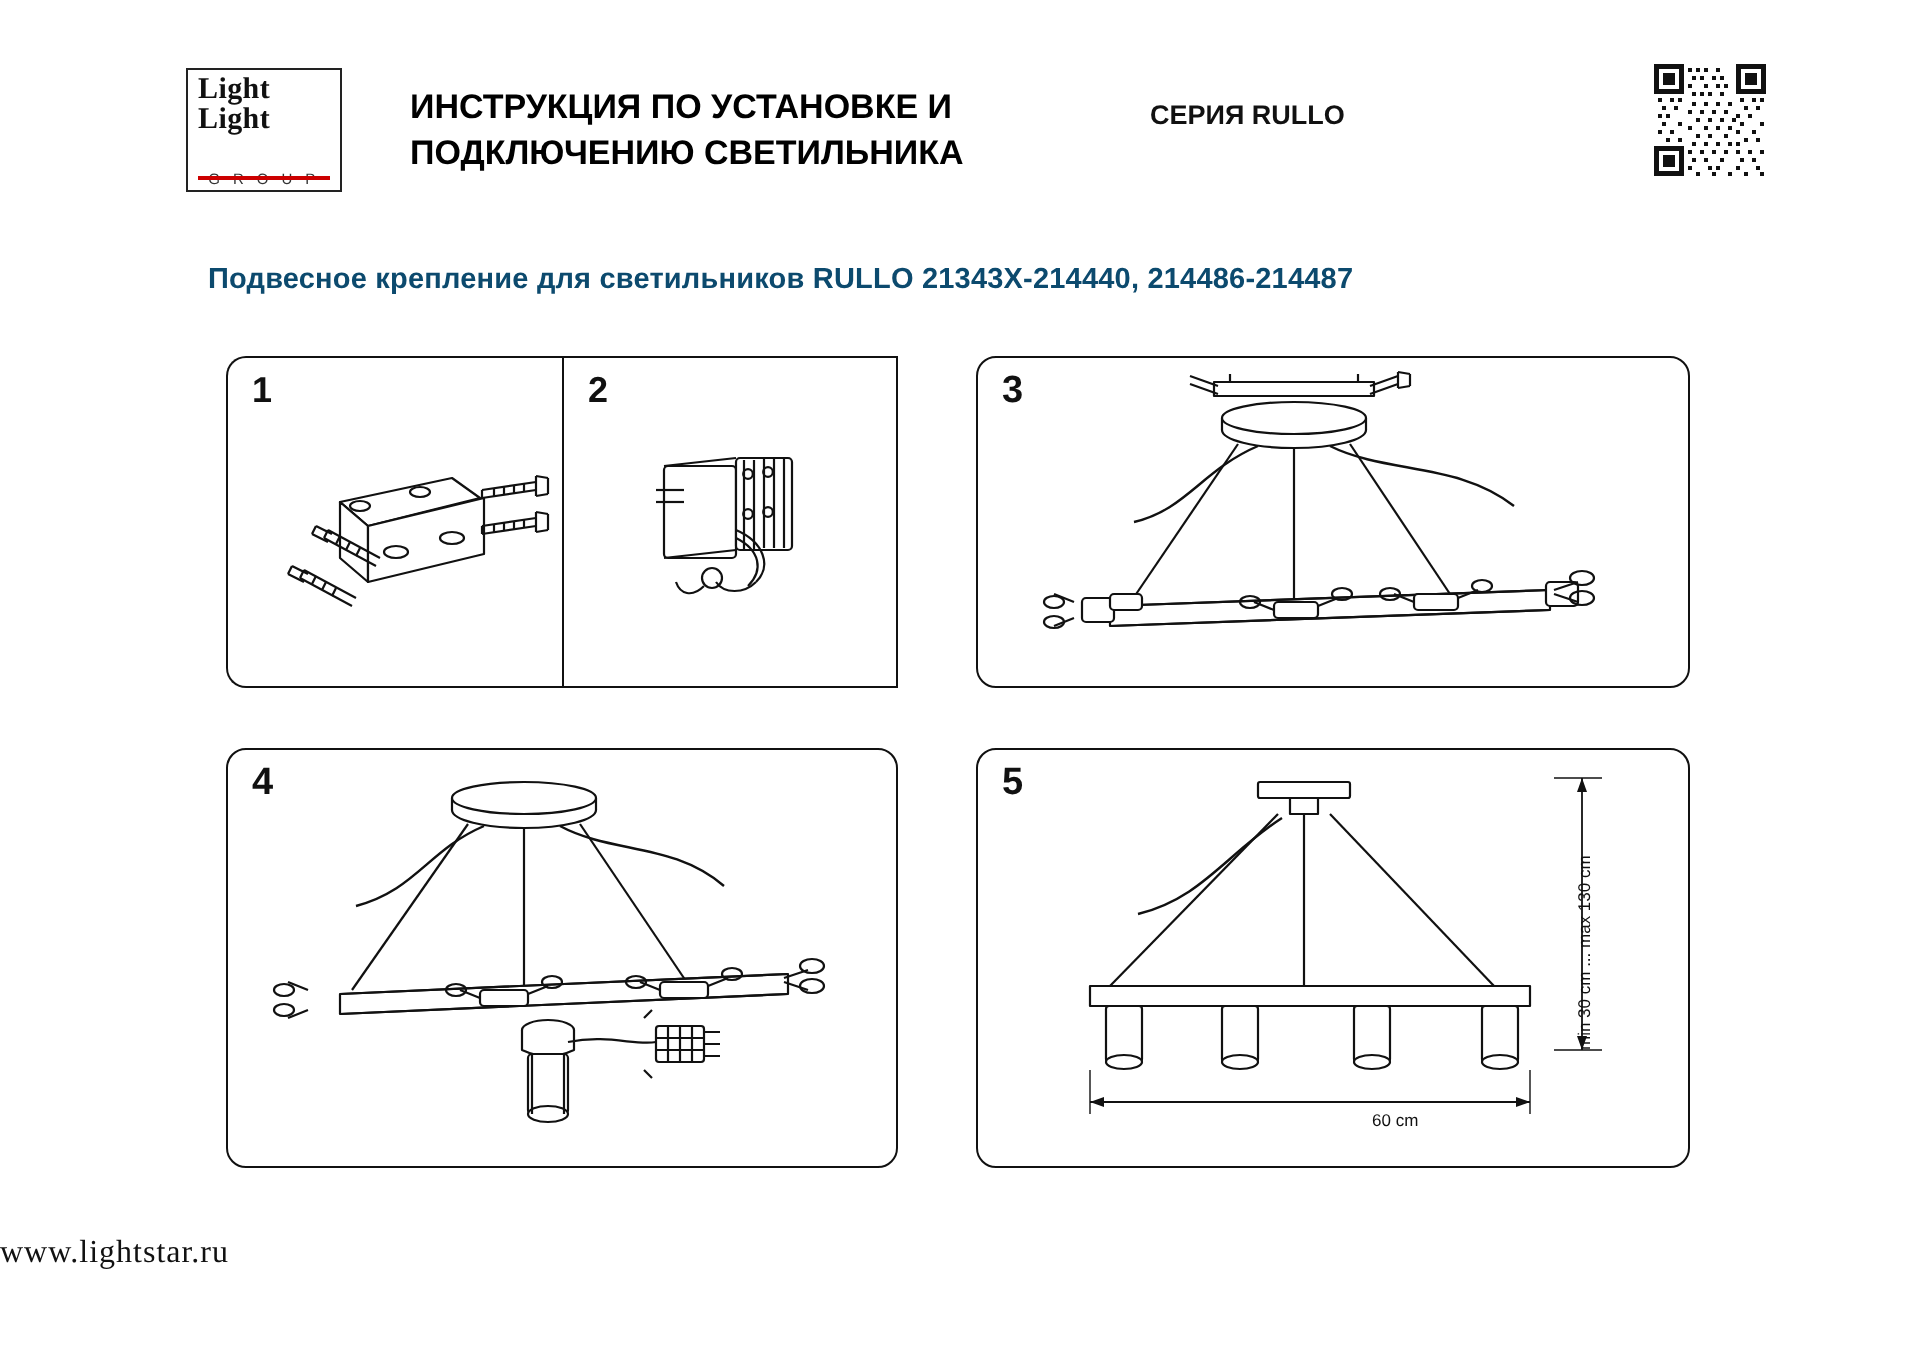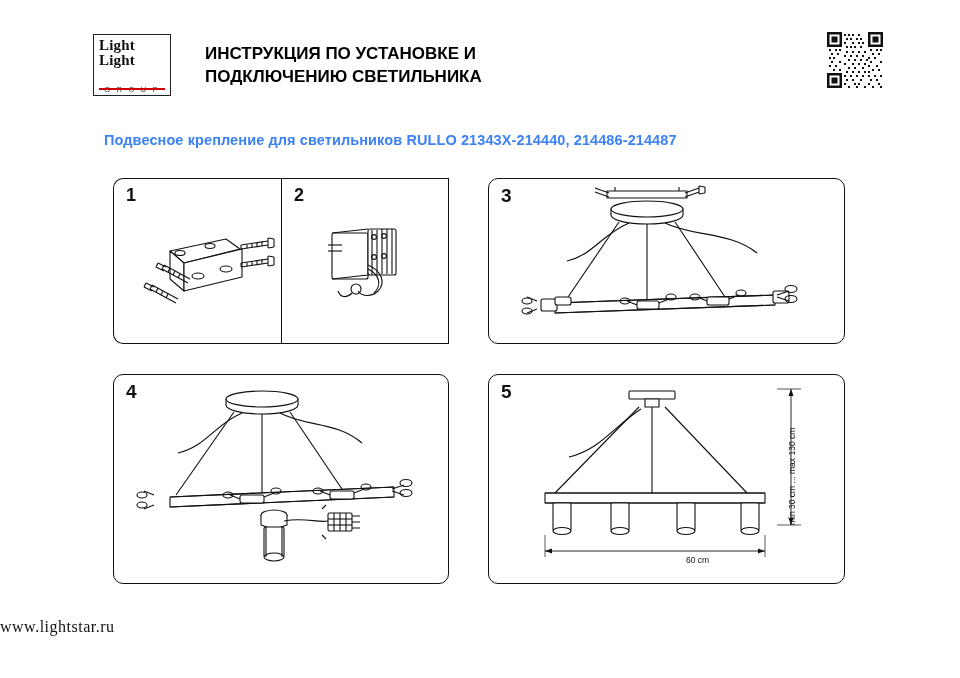--- a/index.html
+++ b/index.html
@@ -78,21 +78,21 @@
   }
   
   .qr svg { display:block; }
 
   .subtitle {
     position: absolute;
     left: 104px; top: 132px;
     width: 780px;
     font-size: 14.5px;
     font-weight: bold;
-    color: #3b82f6;
+    color: #0c4a6e;
     letter-spacing: .1px;
   }
 
   
   .panels { position:absolute; left:113px; top:178px; }
 
   .panel {
     position:absolute;
     border: 1px solid #111;
     background:#fff;
@@ -150,20 +150,21 @@
         <div>Light</div>
         <div>Light</div>
         <div class="logo-group">G R O U P</div>
       </div>
       <div class="logo-bar"></div>
     </div>
 
     <div class="title">ИНСТРУКЦИЯ ПО УСТАНОВКЕ И ПОДКЛЮЧЕНИЮ СВЕТИЛЬНИКА</div>
 
     <div class="series-block">
+      <div>СЕРИЯ RULLO</div>
     </div>
 
     <div class="qr">
       <svg width="60" height="60" viewBox="0 0 60 60" aria-hidden="true">
         <rect x="0" y="0" width="60" height="60" fill="#fff"></rect>
 
         <g fill="#111">
           <rect x="2" y="2" width="15" height="15"></rect>
         </g>
         <g fill="#fff">

